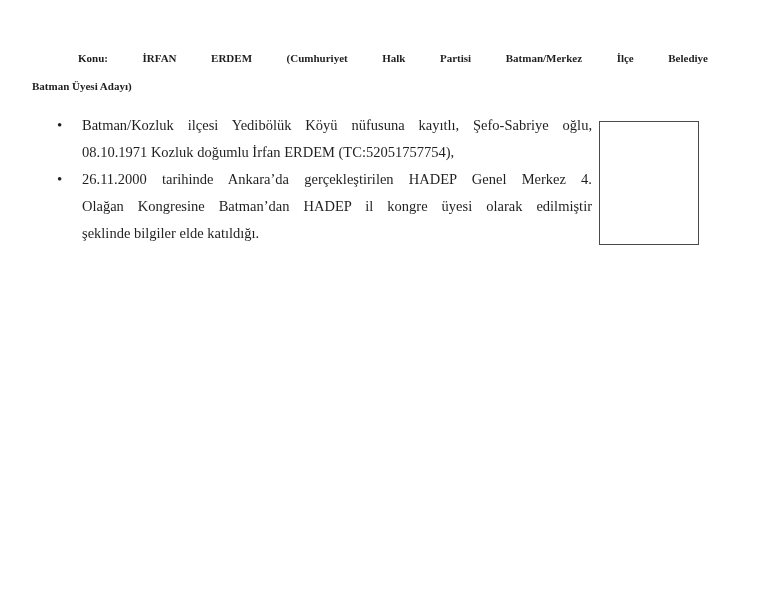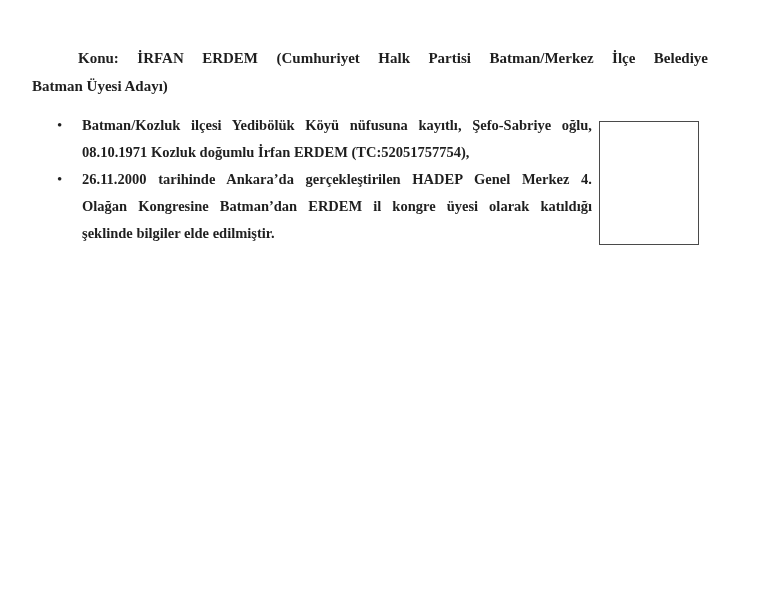--- a/index.html
+++ b/index.html
@@ -10,41 +10,41 @@
     color: #1f1f1f;
     font-family: "Liberation Serif", "DejaVu Serif", serif;
     overflow: hidden;
   }
   .heading {
     position: absolute;
     left: 32px;
     top: 44px;
     width: 676px;
     font-weight: bold;
-    font-size: 15px;
+    font-size: 11px;
   }
   .heading-line { line-height: 28px; }
   .j { text-align: justify; text-align-last: justify; }
   .indent { text-indent: 46px; }
   .list {
     position: absolute;
     left: 82px;
     top: 112px;
     width: 510px;
     font-size: 14.5px;
   }
   .bullet-item { position: relative; }
   .bullet-dot {
     position: absolute;
     left: -25px;
     top: 0;
     line-height: 27px;
     font-size: 15px;
   }
-  .b-line { line-height: 27px; font-weight: bold; }
+  .b-line { line-height: 27px; }
   .photo-box {
     position: absolute;
     left: 599px;
     top: 121px;
     width: 100px;
     height: 124px;
     border: 1.5px solid #4a4a4a;
     background: #ffffff;
   }
 </style>
@@ -60,19 +60,19 @@
 
   <div class="bullet-item">
     <span class="bullet-dot">•</span>
     <div class="b-line j">Batman/Kozluk ilçesi Yedibölük Köyü nüfusuna kayıtlı, Şefo-Sabriye oğlu,</div>
     <div class="b-line">08.10.1971 Kozluk doğumlu İrfan ERDEM (TC:52051757754),</div>
   </div>
 
   <div class="bullet-item">
     <span class="bullet-dot">•</span>
     <div class="b-line j">26.11.2000 tarihinde Ankara’da gerçekleştirilen HADEP Genel Merkez 4.</div>
-    <div class="b-line j">Olağan Kongresine Batman’dan ERDEM il kongre üyesi olarak katıldığı</div>
-    <div class="b-line">şeklinde bilgiler elde edilmiştir.</div>
+    <div class="b-line j">Olağan Kongresine Batman’dan HADEP il kongre üyesi olarak edilmiştir</div>
+    <div class="b-line">şeklinde bilgiler elde katıldığı.</div>
   </div>
 
 </div>
 
 <div class="photo-box"></div>
 
 </body></html>

